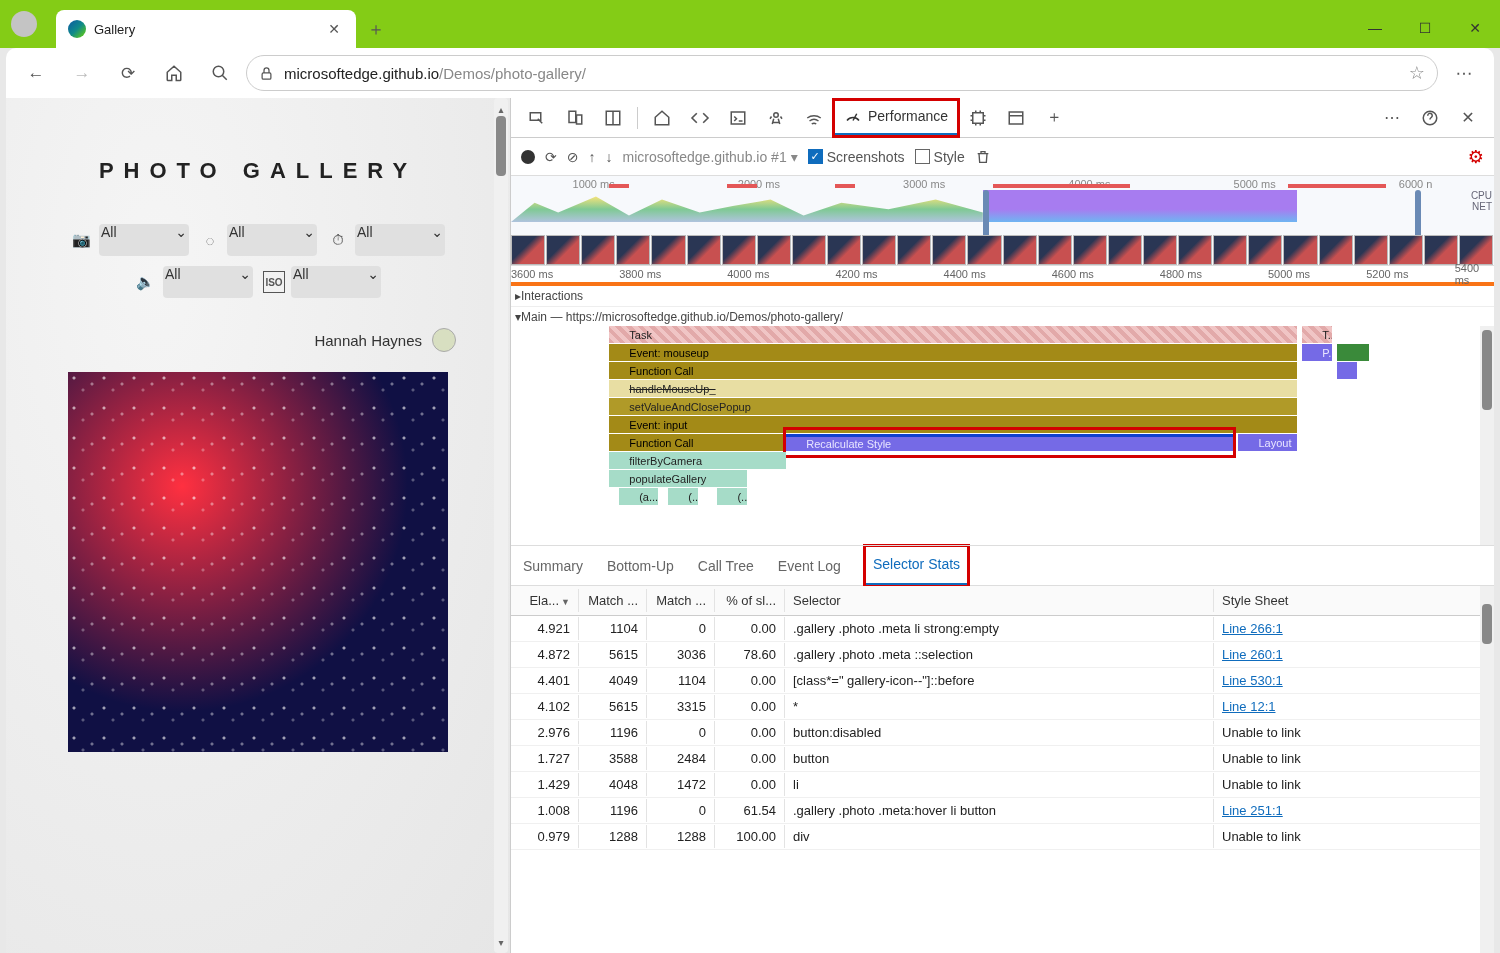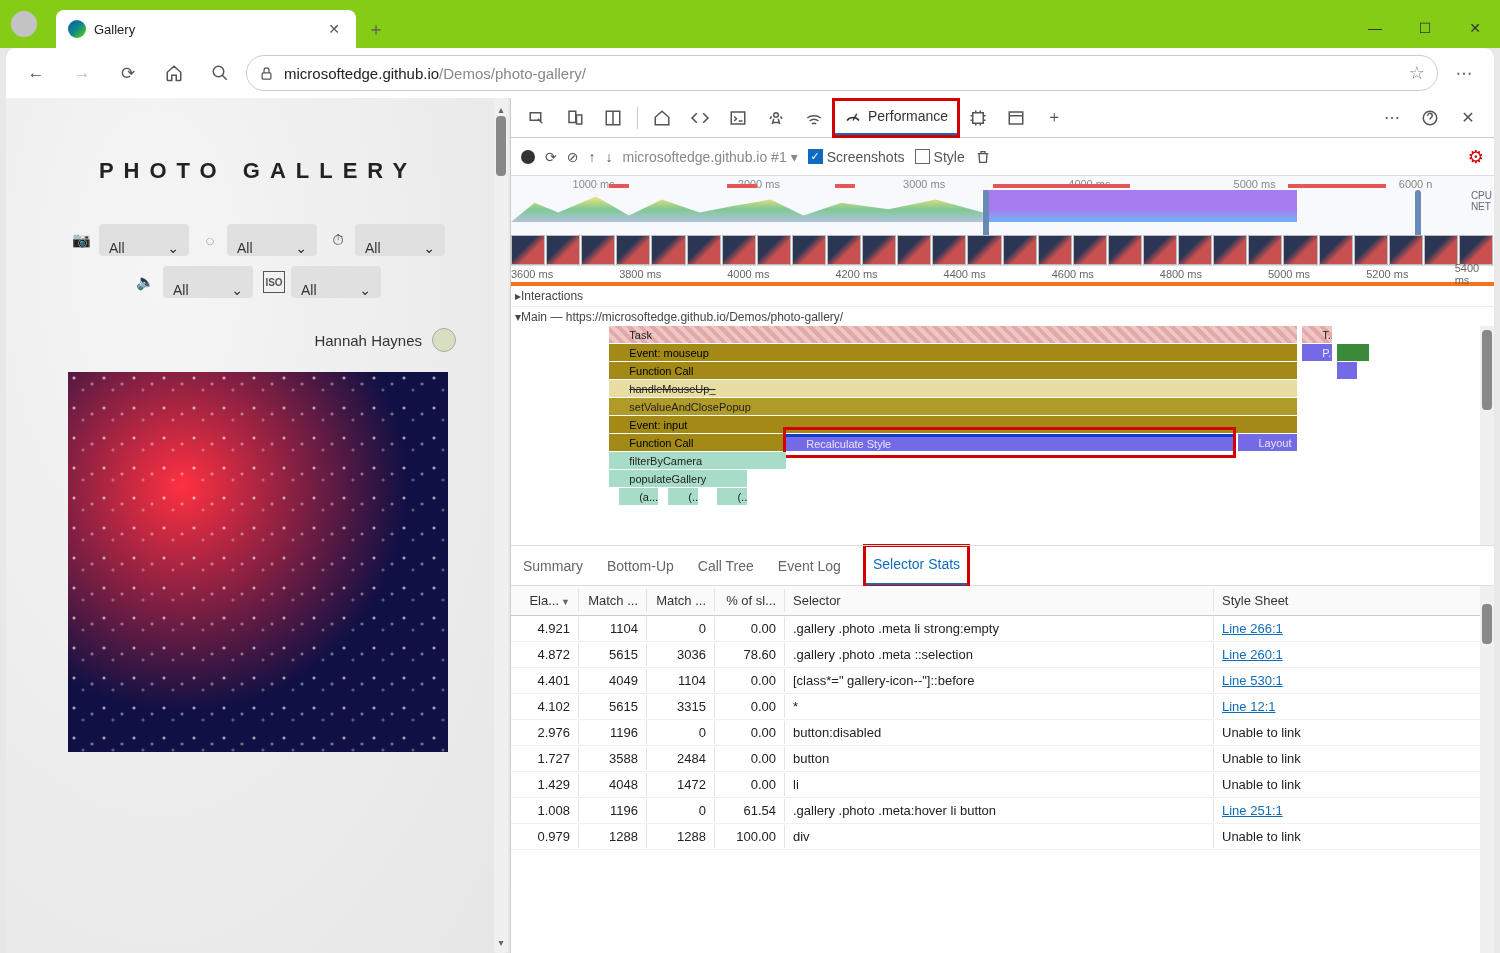--- a/index.html
+++ b/index.html
@@ -27,21 +27,21 @@
 .star { margin-left: auto; color: #888; font-size: 18px; }
 
 
 .content { display: flex; height: 855px; margin: 0 6px; background: #fff; border-radius: 0 0 10px 10px; }
 .page { width: 504px; background: #fff; position: relative; overflow: hidden; }
 .page-inner { padding: 30px 30px 0 30px; background: radial-gradient(ellipse at 30% 20%,#f5f5f5,#e6e6e6); height: 100%; }
 .gallery-title { text-align: center; font-size: 22px; letter-spacing: 10px; font-weight: 600; color: #222; margin: 30px 0 40px 0; }
 .filters { display: flex; flex-wrap: wrap; gap: 10px; justify-content: center; margin-bottom: 30px; }
 .filter { display: flex; align-items: center; gap: 6px; }
 .filter-icon { width: 22px; height: 22px; color: #555; display:flex; align-items:center; justify-content:center; font-size:15px;}
-.dropdown { background: #e0e0e0; height: 32px; width: 90px; border-radius: 4px; display: flex; align-items: flex-end; padding: 0 10px; font-size: 14px; color: #333; justify-content: space-between; }
+.dropdown { background: #e0e0e0; height: 32px; width: 90px; border-radius: 4px; display: flex; align-items: flex-start; padding: 0 2px; font-size: 14px; color: #333; justify-content: space-between; }
 .author { text-align: right; font-size: 15px; color: #333; padding-right: 24px; display:flex; align-items:center; justify-content:flex-end; gap:10px;}
 .author-dot{ width:24px; height:24px; border-radius:50%; background:#d8dfc1; border:1px solid #aaa;}
 .photo { margin: 20px auto 0 auto; width: 380px; height: 380px; background: radial-gradient(circle at 30% 30%,#ff3040,#101044 60%), radial-gradient(circle at 70% 70%,#00bfff 0%,transparent 40%); position: relative; overflow:hidden;}
 .photo::after{content:"";position:absolute;inset:0;background-image:radial-gradient(circle at 20% 20%, rgba(255,255,255,.6) 1px, transparent 2px),radial-gradient(circle at 50% 60%, rgba(255,255,255,.3) 1px, transparent 2px),radial-gradient(circle at 80% 40%, rgba(255,255,255,.4) 1px, transparent 2px);background-size:30px 30px;}
 .page-scroll { position: absolute; right: 2px; top: 0; width: 14px; height: 100%; background: #f0f0f0; border-radius: 4px;}
 .page-scroll .thumb-up { position:absolute; top:4px; left:2px; width:10px; height:14px; display:flex; align-items:center; justify-content:center; font-size:10px; color:#666;}
 .page-scroll .thumb-down { position:absolute; bottom:4px; left:2px; width:10px; height:14px; display:flex; align-items:center; justify-content:center; font-size:10px; color:#666;}
 .page-scroll .thumb { position: absolute; top: 18px; left: 2px; width: 10px; height: 60px; background: #888; border-radius: 4px; }
 
 
@@ -57,21 +57,21 @@
 .dt-controls .rec { width:14px; height:14px; border:2px solid #333; border-radius:50%; background:#333;}
 .dt-controls .item { display:flex; align-items:center; gap:4px;}
 .checkbox { width:15px; height:15px; border:1px solid #666; display:inline-flex; align-items:center; justify-content:center; font-size:11px; background:#fff;}
 .checkbox.checked { background:#0f6cbd; border-color:#0f6cbd; color:#fff;}
 .dt-gear { margin-left:auto; color:#d40000; font-size:18px;}
 
 .overview { height: 90px; border-bottom: 1px solid #ddd; position: relative; background:#f7f9fc;}
 .ov-labels { position:absolute; top:2px; left:0; right:0; display:flex; justify-content:space-around; font-size:11px; color:#888;}
 .ov-wave { position:absolute; top:14px; left:0; width:48%; height:32px; background: linear-gradient(180deg,#f5e37a 20%,#7fc994 60%,#b0c4de 100%); clip-path: polygon(0 100%,5% 40%,10% 70%,18% 20%,25% 80%,32% 30%,40% 70%,47% 50%,55% 30%,62% 80%,70% 40%,80% 60%,90% 30%,100% 70%,100% 100%);}
 .ov-sel { position:absolute; top:14px; left:48%; width:32%; height:32px; background:linear-gradient(180deg,#a77cf0 60%,#6fb5f2 100%);}
-.ov-right-label{position:absolute; right:2px; top:14px; font-size:10px; color:#667; text-align:left;}
+.ov-right-label{position:absolute; right:2px; top:14px; font-size:10px; color:#667; text-align:right;}
 .ov-markers{position:absolute; top:8px; left:0; right:0; height:4px;}
 .ov-marker{position:absolute; height:4px; background:#e45757; top:0;}
 .ov-handle{position:absolute; top:14px; width:6px; height:60px; background:#6a8ab5; border-radius:3px;}
 .filmstrip { position:absolute; bottom:0; left:0; right:0; height:30px; display:flex;}
 .fs-frame{ flex:1; border:1px solid #bbb; background:linear-gradient(135deg,#2a3654 40%,#c85050 60%); margin-right:1px;}
 
 .ruler { height: 20px; border-bottom: 4px solid #f97316; display: flex; font-size: 11px; color: #666; align-items:center; position:relative;}
 .ruler span { position:absolute; }
 
 .interactions { height: 20px; font-size: 12px; color: #444; padding-left: 4px; display:flex; align-items:center;}

